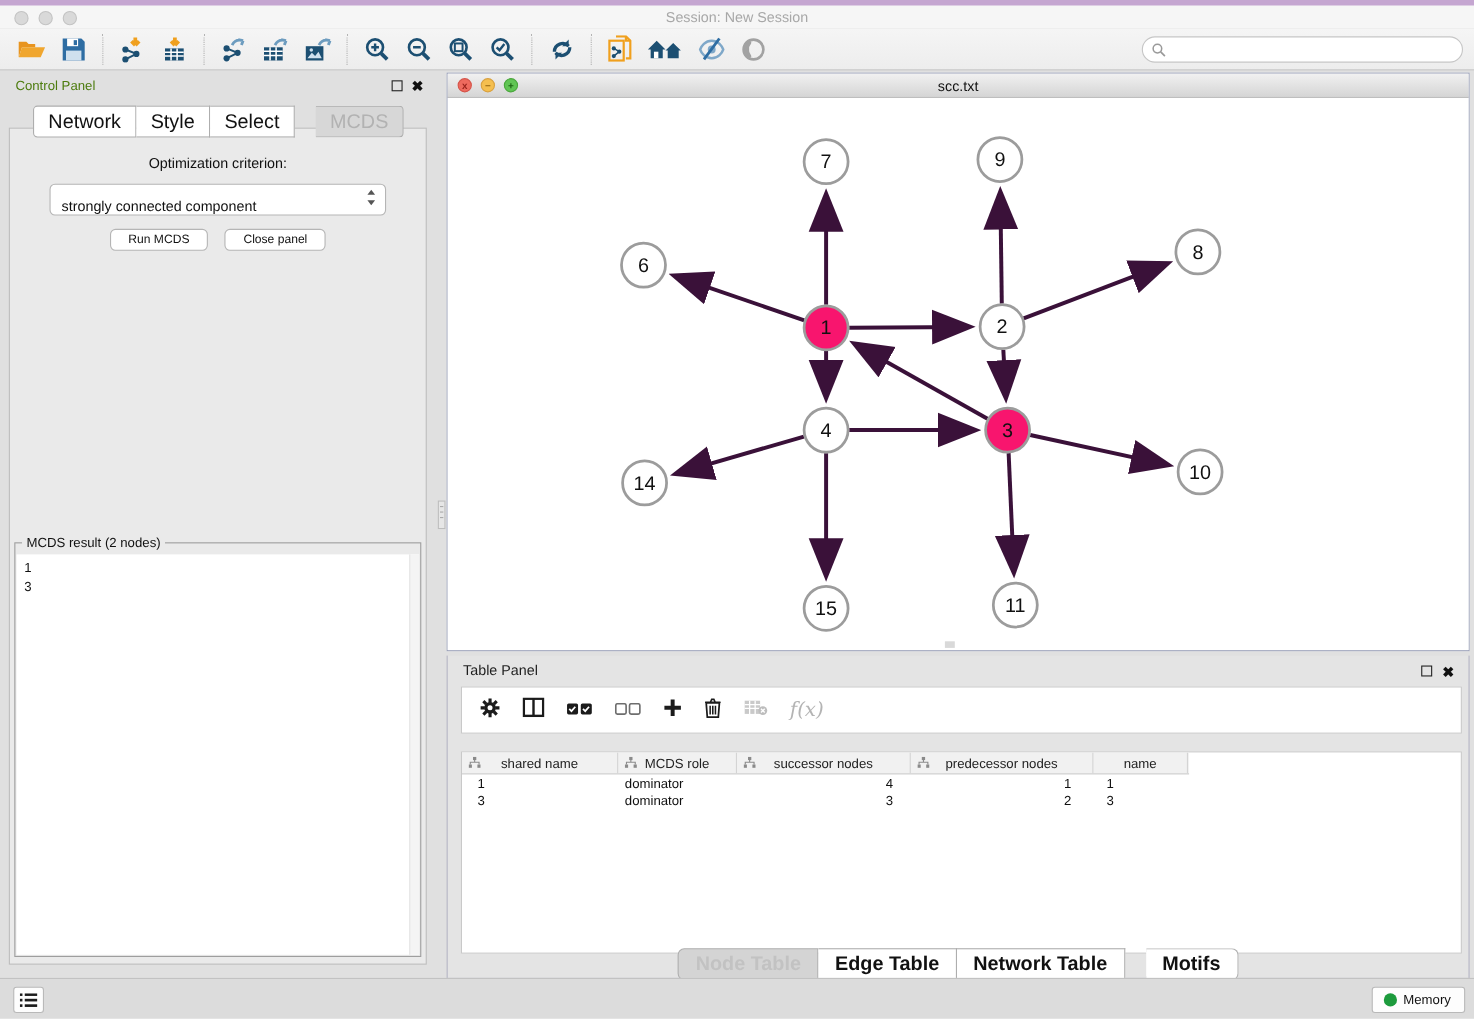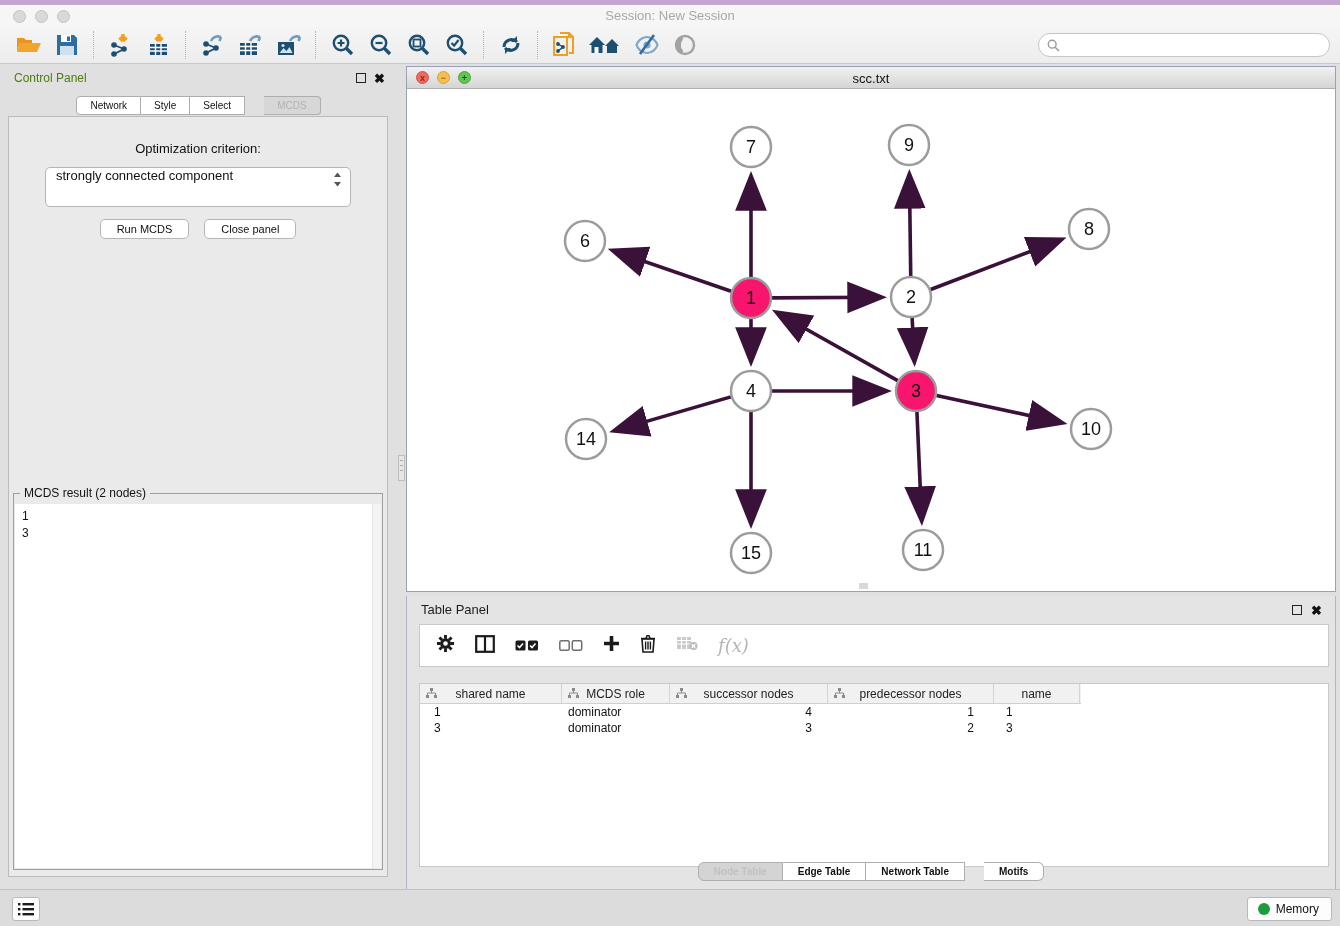--- a/index.html
+++ b/index.html
@@ -20,29 +20,29 @@
   .searchbox{position:absolute;right:10px;top:7px;width:292px;height:24px;background:#fff;border:1px solid #c6c6c6;
              border-radius:12px;display:flex;align-items:center;padding-left:8px;box-sizing:border-box;}
   .searchbox input{border:none;outline:none;flex:1;font-size:12px;height:18px;background:transparent;margin-left:4px;}
 
   
   .cpanel{position:absolute;left:0;top:64px;width:397px;height:820px;}
   .cp-header{position:absolute;left:0;top:0;width:100%;height:28px;}
   .cp-title{position:absolute;left:14px;top:7px;font-size:12px;color:#4d7c0f;}
   .float-ic{position:absolute;width:10px;height:10px;border:1.6px solid #222;box-sizing:border-box;}
   .close-ic{position:absolute;font-size:13px;font-weight:bold;color:#111;line-height:13px;}
-  .tab{background:#fff;border:1px solid #aeaeae;border-left:none;padding:3px 13px;font-size:10px;color:#111;white-space:nowrap;}
+  .tab{background:#fff;border:1px solid #aeaeae;border-left:none;padding:3px 13px;font-size:18px;color:#111;white-space:nowrap;}
   .tab:first-child{border-left:1px solid #aeaeae;border-radius:4px 0 0 4px;}
   .tab:last-child{border-radius:0 4px 4px 0;margin-left:19px;}
   .tab.active{background:#d7d7d7;color:#b2b2b2;}
   .cp-tabs{position:absolute;left:0;right:0;top:32px;display:flex;justify-content:center;z-index:2;}
   .cp-body{position:absolute;left:8px;right:9px;top:52px;bottom:7px;background:#eaeaea;border:1px solid #bcbcbc;}
   .crit-label{margin-top:24px;text-align:center;font-size:13px;color:#111;}
-  .dropdown{position:relative;margin:11px 36px 0 36px;height:40px;background:#fff;border:1px solid #b5b5b5;border-radius:5px;
-            display:flex;align-items:flex-start;box-sizing:border-box;}
+  .dropdown{position:relative;margin:11px 36px 0 36px;height:29px;background:#fff;border:1px solid #b5b5b5;border-radius:5px;
+            display:flex;align-items:flex-end;box-sizing:border-box;}
   .dropdown .dd-text{font-size:13px;margin-left:10px;color:#111;}
   .dd-chev{position:absolute;right:8px;top:4px;}
   .btn-row{display:flex;justify-content:center;gap:15px;margin-top:12px;}
   .pbtn{background:#fff;border:1px solid #b5b5b5;border-radius:5px;font-size:11px;color:#111;padding:3px 16px;
         font-family:"Liberation Sans",sans-serif;}
   .result-group{position:absolute;left:4px;right:4px;top:376px;bottom:6px;border:1px solid #9e9e9e;}
   .result-legend{position:absolute;left:6px;top:-8px;background:#eaeaea;padding:0 4px;font-size:12px;color:#111;}
   .result-area{position:absolute;left:1px;right:1px;top:10px;bottom:1px;background:#fff;}
   .result-lines{padding:4px 0 0 7px;font-size:12px;color:#111;line-height:17px;}
   .result-scroll{position:absolute;right:0;top:0;bottom:0;width:8px;background:#f4f4f4;border-left:1px solid #e4e4e4;}

